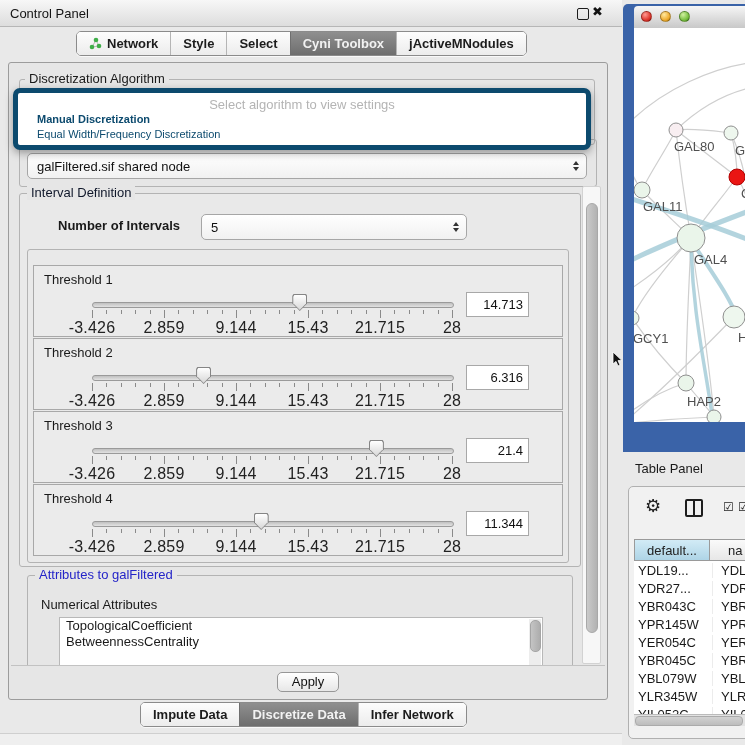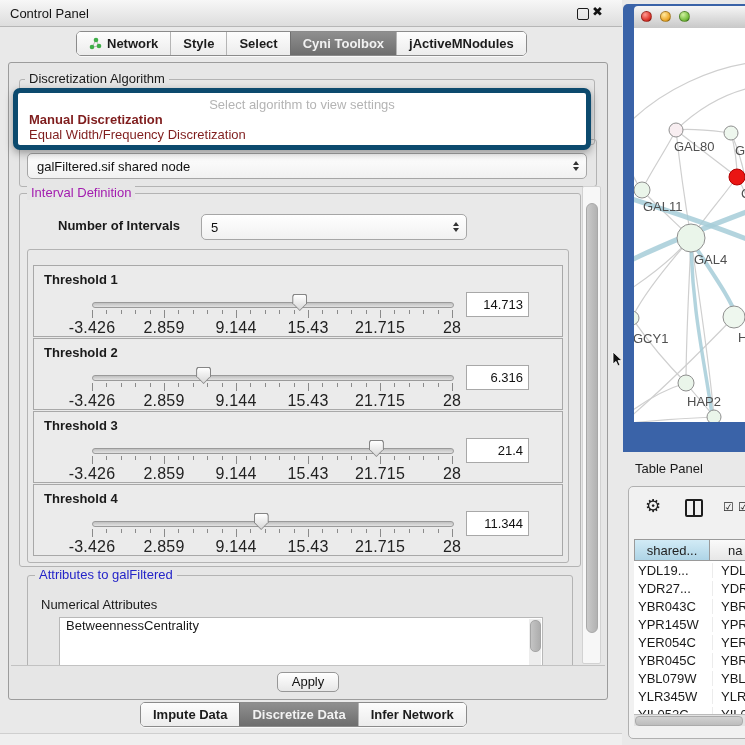--- a/index.html
+++ b/index.html
@@ -20,49 +20,49 @@
   .seg{display:flex;align-items:center;gap:5px;padding:0 12px;font-size:13px;font-weight:bold;
     background:linear-gradient(#fdfdfd,#ececec);color:#1c1c1c;cursor:default;white-space:nowrap}
   .seg + .seg{border-left:1px solid #b5b5b5}
   .seg.sel{background:linear-gradient(#8f8f8f,#6e6e6e);color:#f2f2f2;border-left-color:#6f6f6f}
 
   
   .outer{position:absolute;left:8px;top:62px;width:598px;height:636px;background:#e6e6e6;
     border:1px solid #9c9c9c;border-radius:3px}
   .group{position:absolute;border:1px solid #b3b3b3;border-radius:3px}
   .group-label{position:absolute;background:#e6e6e6;padding:0 4px;font-size:13px;line-height:14px}
-  .green{color:#a21caf}.blue{color:#2424c8}
+  .green{color:#0f172a}.blue{color:#2424c8}
 
   
   .combo{position:absolute;background:linear-gradient(#ffffff,#f1f1f1);border:1px solid #a6a6a6;
     border-radius:5px;font-size:13px;color:#111}
   .combo .cval{position:absolute;left:9px;top:50%;transform:translateY(-50%);white-space:nowrap}
   .stepper{position:absolute;right:7px;top:50%;transform:translateY(-50%);display:flex;flex-direction:column;gap:2px}
   .stepper i{display:block;width:0;height:0;border-left:3.5px solid transparent;border-right:3.5px solid transparent}
   .stepper .up{border-bottom:4.5px solid #333}
   .stepper .dn{border-top:4.5px solid #333}
   .combo.focused{box-shadow:0 0 5px 1px rgba(90,150,220,.9);border-color:#6ea6d8}
 
   
   .popup{position:absolute;left:4px;top:25px;width:568px;height:52px;z-index:20;background:#fff;
     border:5px solid #0c4a6e;border-radius:7px;box-shadow:0 3px 9px rgba(0,0,0,.35)}
   .popup-hint{text-align:center;color:#b4b4b4;font-size:13px;margin-top:4px}
-  .popup-item{font-size:13px;line-height:15px;padding-left:11px;color:#7f1d1d}
+  .popup-item{font-size:11px;line-height:15px;padding-left:19px;color:#0c4a6e}
   .popup-item.sel{font-weight:bold}
 
   
   .viewport{position:absolute;left:2px;top:122px;width:594px;height:480px;overflow:hidden}
   .vscroll{position:absolute;left:571px;top:1px;width:17px;height:476px;background:#f7f7f7;
     border:1px solid #d2d2d2;border-radius:2px}
   .vscroll .vthumb{position:absolute;left:3px;top:16px;width:10px;height:428px;border-radius:6px;
     background:linear-gradient(90deg,#cacaca,#b2b2b2);border:1px solid #a8a8a8}
 
   
   .thr{position:absolute;left:22px;width:528px;height:70px;border:1px solid #a8a8a8;background:#ebebeb}
-  .thr-label{position:absolute;left:10px;top:6px;font-size:13px;font-weight:bold}
+  .thr-label{position:absolute;left:10px;top:6px;font-size:13px;font-weight:normal}
   .track{position:absolute;left:58px;top:36px;width:360px;height:4px;border:1px solid #9a9a9a;
     border-radius:3px;background:linear-gradient(#c0c0c0,#e2e2e2)}
   .thumb{position:absolute;top:28px;width:15px;height:17px;background:#858585;
     clip-path:polygon(8% 0,92% 0,100% 12%,100% 55%,50% 100%,0 55%,0 12%)}
   .thumb::after{content:"";position:absolute;left:1px;top:1px;right:1px;bottom:1px;
     background:linear-gradient(#ffffff,#d7d7d7);clip-path:polygon(8% 0,92% 0,100% 12%,100% 55%,50% 100%,0 55%,0 12%)}
   .tick{position:absolute;top:44px;width:1px;height:4px;background:#8a8a8a}
   .tick.major{height:8px}
   .tick-lab{position:absolute;top:53px;transform:translateX(-50%);font-size:16px;color:#222;letter-spacing:.2px}
   .valbox{position:absolute;left:432px;top:26px;width:56px;height:23px;background:#fff;border:1px solid #a8a8a8;
@@ -346,20 +346,21 @@
           <div class="thumb" style="left: 219.697px;"></div>
           <input class="valbox" readonly="" value="11.344" style="">
         </div>
       </div>
 
     <div class="group" style="left:16px;top:390px;width:544px;height:120px"></div>
     <span class="group-label blue" style="left:24px;top:383px">Attributes to galFiltered</span>
     <span class="abs" style="left:30px;top:412px;font-size:13px;font-weight:normal">Numerical Attributes</span>
     <div class="attr-list">
       <div id="attrItems">
+          <div class="attr-item">TopologicalCoefficient</div>
           <div class="attr-item">BetweennessCentrality</div>
         </div>
       <div class="attr-scroll">
           <div class="attr-thumb"></div>
         </div>
     </div>
 
     <div class="vscroll">
         <div class="vthumb"></div>
       </div>
@@ -440,21 +441,21 @@
 
   <span class="tp-title">Table Panel</span>
 
   <div class="tpanel">
     <span class="gear">⚙</span>
     <span class="spliticon"></span>
     <span class="chk" style="left:94px">☑</span>
     <span class="chk" style="left:109px">☑</span>
 
     <div class="thead">
-      <div class="thc1">shared...</div>
+      <div class="thc1">default...</div>
       <div class="thc2">na</div>
     </div>
     <div class="tbody" id="tbody">
         <div class="trow">
           <div class="td1">YDL19...</div>
           <div class="td2">YDL1</div>
         </div>
         <div class="trow">
           <div class="td1">YDR27...</div>
           <div class="td2">YDR2</div>

